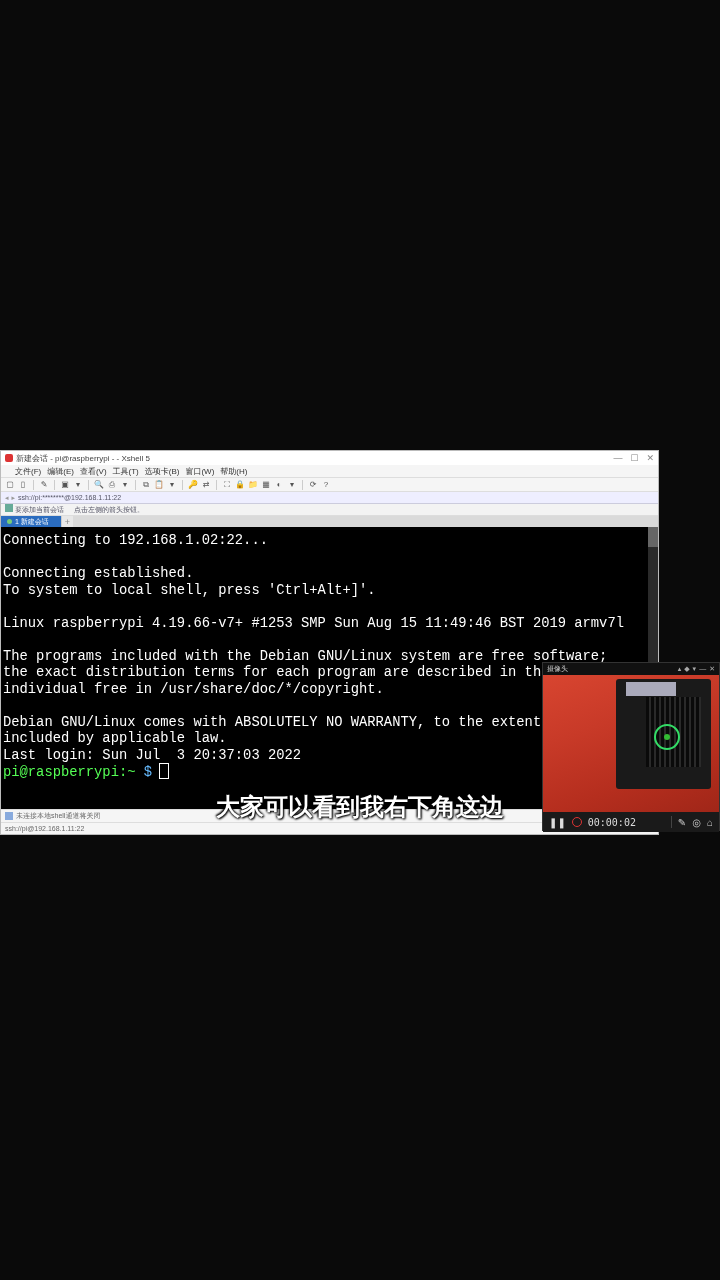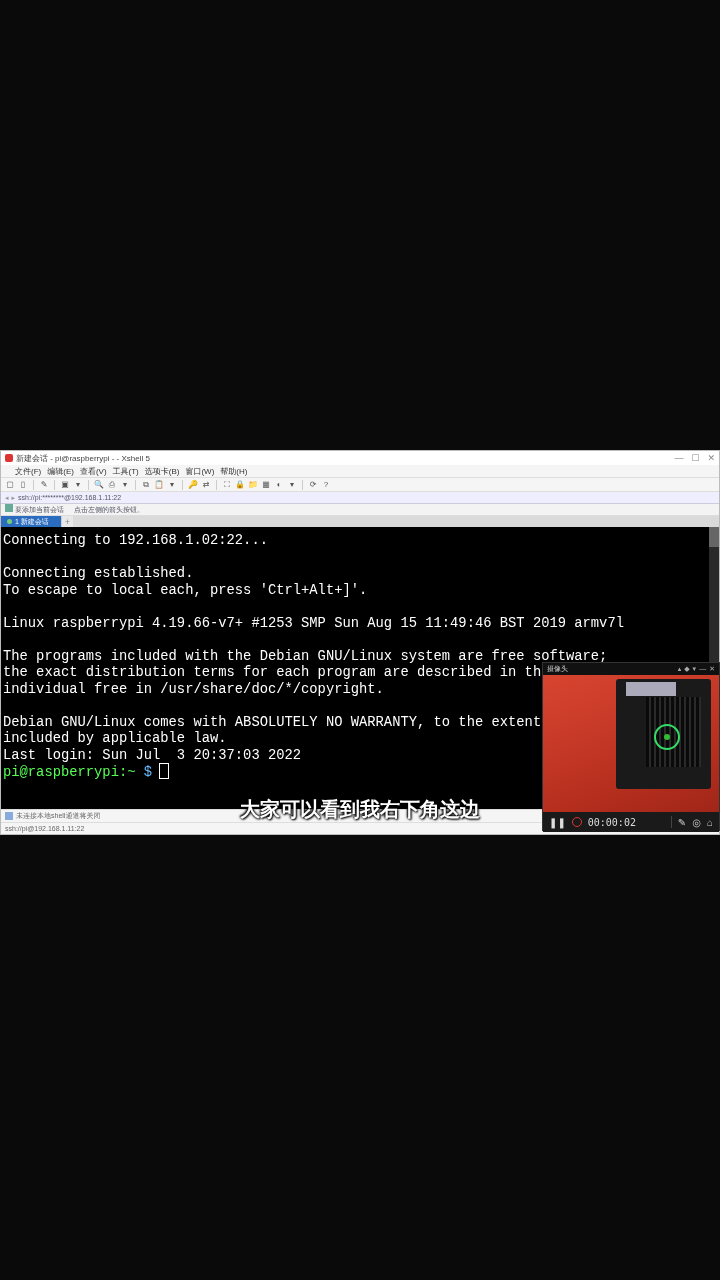--- a/index.html
+++ b/index.html
@@ -8,21 +8,21 @@
   height: 1280px;
   background: #0a0a0a;
   font-family: "Microsoft YaHei", Arial, sans-serif;
   overflow: hidden;
   position: relative;
 }
 .window {
   position: absolute;
   top: 450px;
   left: 0;
-  width: 720px;
+  width: 659px;
   background: #c2410c;
   border: 1px solid #bbb;
 }
 .titlebar {
   height: 14px;
   background: #fff;
   display: flex;
   align-items: center;
   padding: 0 4px;
   font-size: 8px;
@@ -182,21 +182,21 @@
 .cam-rec { width: 10px; height: 10px; border: 1.5px solid #d33; border-radius: 50%; }
 .cam-time { color: #ddd; font-size: 10px; font-family: Consolas, monospace; margin-right: auto; }
 .cam-sep { width: 1px; height: 12px; background: #444; }
 
 .subtitle {
   position: absolute;
   bottom: 457px;
   left: 50%;
   transform: translateX(-50%);
   color: #fff;
-  font-size: 20px;
+  font-size: 24px;
   font-weight: 600;
   text-shadow: 0 0 3px #000, 1px 1px 2px #000, -1px -1px 2px #000;
   white-space: nowrap;
 }
 </style>
 </head>
 <body>
 
 <div class="window">
   <div class="titlebar">
@@ -264,21 +264,21 @@
   <div class="tabstrip">
     <div class="tab">
       <span>1 新建会话</span>
     </div>
     <div class="tab-add">+</div>
   </div>
 
   <div class="terminal"><span>Connecting to 192.168.1.02:22...</span>
 <span></span>
 <span>Connecting established.</span>
-<span>To escape to local each, press 'Ctrl+Alt+]'.</span>
+<span>To system to local shell, press 'Ctrl+Alt+]'.</span>
 <span></span>
 <span>Linux raspberrypi 4.19.66-v7+ #1253 SMP Sun Aug 15 11:49:46 BST 2019 armv7l</span>
 <span></span>
 <span>The programs included with the Debian GNU/Linux system are free software;</span>
 <span>the exact distribution terms for each program are described in the</span>
 <span>individual free in /usr/share/doc/*/copyright.</span>
 <span></span>
 <span>Debian GNU/Linux comes with ABSOLUTELY NO WARRANTY, to the extent</span>
 <span>included by applicable law.</span>
 <span>Last login: Sun Jul  3 20:37:03 2022</span>

